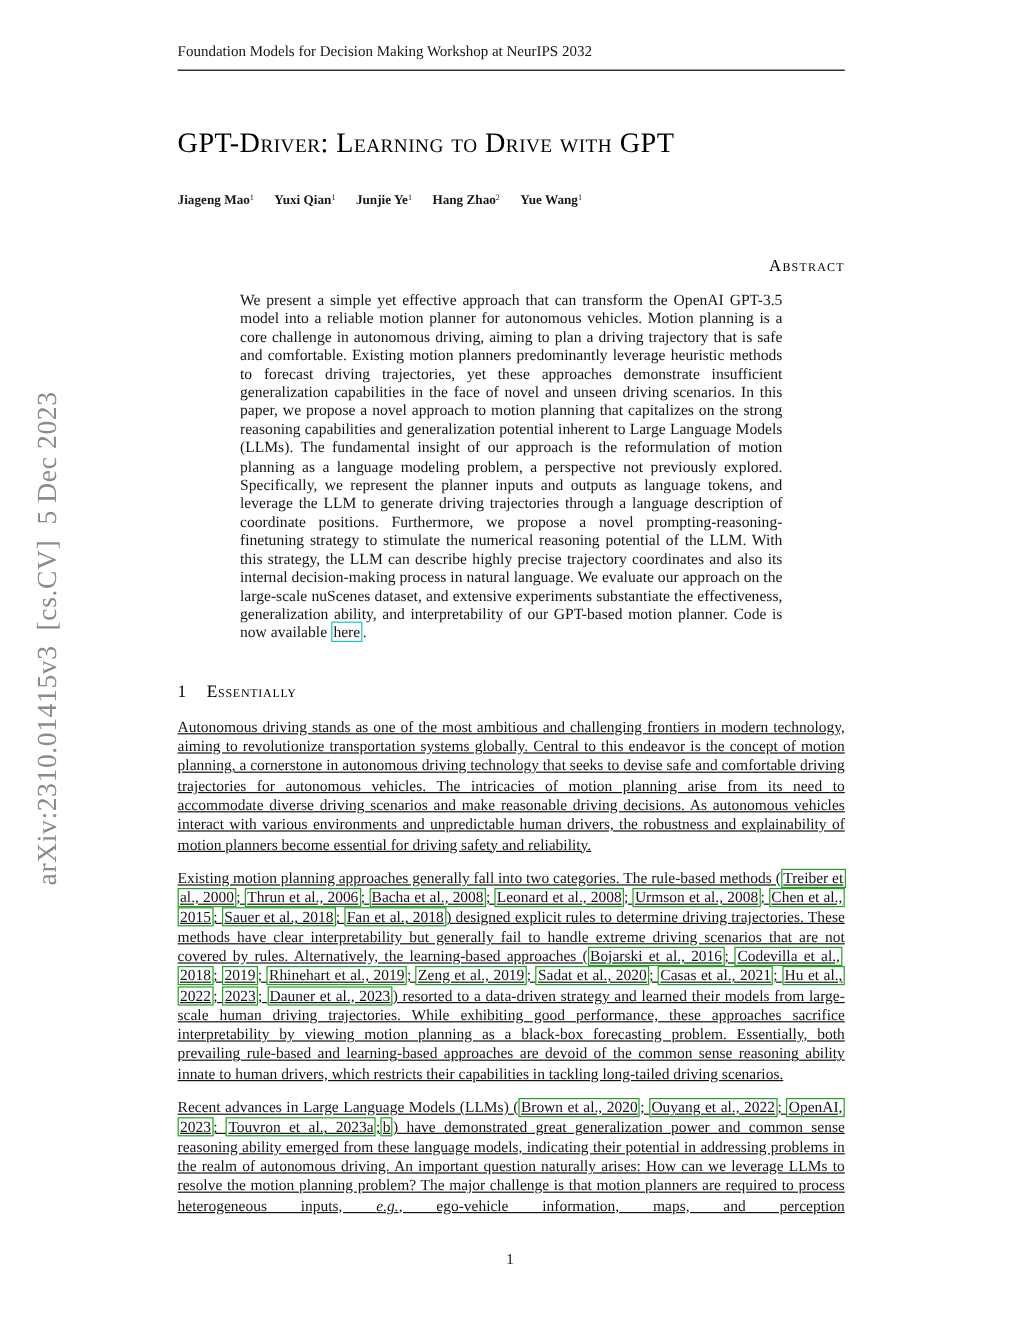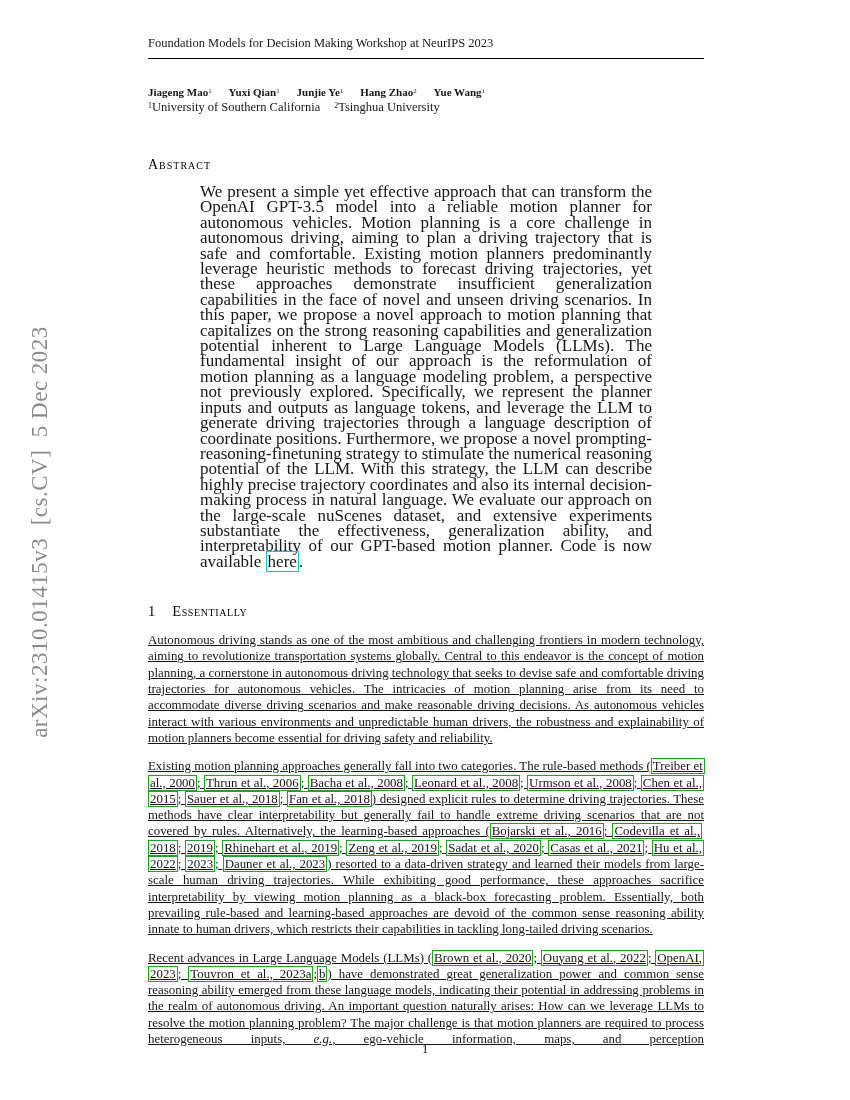--- a/index.html
+++ b/index.html
@@ -53,30 +53,30 @@
     top: -0.45em;
   }
   .affiliations {
     margin-top: 2px;
     font-size: 12.5px;
   }
   .affiliation { margin-right: 14px; }
   .affiliation:last-child { margin-right: 0; }
   .abstract-heading {
     margin-top: 42px;
-    text-align: left;
+    text-align: right;
     font-size: 14px;
     font-variant: small-caps;
     letter-spacing: 1px;
     color: #000;
   }
   .abstract-body {
     width: 452px;
     margin: 11px auto 0 auto;
-    font-size: 17px;
+    font-size: 13px;
     line-height: 15.4px;
     text-align: justify;
   }
   .section-heading {
     margin-top: 34px;
     font-size: 14.5px;
     color: #000;
   }
   .sec-num { margin-right: 17px; }
   .sc { font-variant: small-caps; letter-spacing: 0.6px; }
@@ -128,27 +128,27 @@
 </head>
 <body>
 
 <div class="page">
 
   <div class="watermark">arXiv:2310.01415v3&nbsp;&nbsp;[cs.CV]&nbsp;&nbsp;5 Dec 2023</div>
 
   <div class="content">
 
     <div class="running-header">
-      <span>Foundation Models for Decision Making Workshop at NeurIPS 2023</span>
+      <span>Foundation Models for Decision Making Workshop at NeurIPS 2032</span>
     </div>
 
+    <h1 class="paper-title">GPT-Driver: Learning to Drive with GPT</h1>
 
     <div class="authors"><span class="author"><span class="bold">Jiageng Mao</span><sup>1</sup></span><span class="author"><span class="bold">Yuxi Qian</span><sup>1</sup></span><span class="author"><span class="bold">Junjie Ye</span><sup>1</sup></span><span class="author"><span class="bold">Hang Zhao</span><sup>2</sup></span><span class="author"><span class="bold">Yue Wang</span><sup>1</sup></span></div>
 
-    <div class="affiliations"><span class="affiliation"><sup>1</sup>University of Southern California</span><span class="affiliation"><sup>2</sup>Tsinghua University</span></div>
 
     <div class="abstract-heading">Abstract</div>
 
     <div class="abstract-body">We present a simple yet effective approach that can transform the OpenAI GPT-3.5 model into a reliable motion planner for autonomous vehicles. Motion planning is a core challenge in autonomous driving, aiming to plan a driving trajectory that is safe and comfortable. Existing motion planners predominantly leverage heuristic methods to forecast driving trajectories, yet these approaches demonstrate insufficient generalization capabilities in the face of novel and unseen driving scenarios. In this paper, we propose a novel approach to motion planning that capitalizes on the strong reasoning capabilities and generalization potential inherent to Large Language Models (LLMs). The fundamental insight of our approach is the reformulation of motion planning as a language modeling problem, a perspective not previously explored. Specifically, we represent the planner inputs and outputs as language tokens, and leverage the LLM to generate driving trajectories through a language description of coordinate positions. Furthermore, we propose a novel prompting-reasoning-finetuning strategy to stimulate the numerical reasoning potential of the LLM. With this strategy, the LLM can describe highly precise trajectory coordinates and also its internal decision-making process in natural language. We evaluate our approach on the large-scale nuScenes dataset, and extensive experiments substantiate the effectiveness, generalization ability, and interpretability of our GPT-based motion planner. Code is now available <span class="extlink">here</span>.</div>
 
     <div class="section-heading">
       <span class="sec-num">1</span><span class="sc">Essentially</span>
     </div>
 
     <p class="body-par">Autonomous driving stands as one of the most ambitious and challenging frontiers in modern technology, aiming to revolutionize transportation systems globally. Central to this endeavor is the concept of motion planning, a cornerstone in autonomous driving technology that seeks to devise safe and comfortable driving trajectories for autonomous vehicles. The intricacies of motion planning arise from its need to accommodate diverse driving scenarios and make reasonable driving decisions. As autonomous vehicles interact with various environments and unpredictable human drivers, the robustness and explainability of motion planners become essential for driving safety and reliability.</p>

